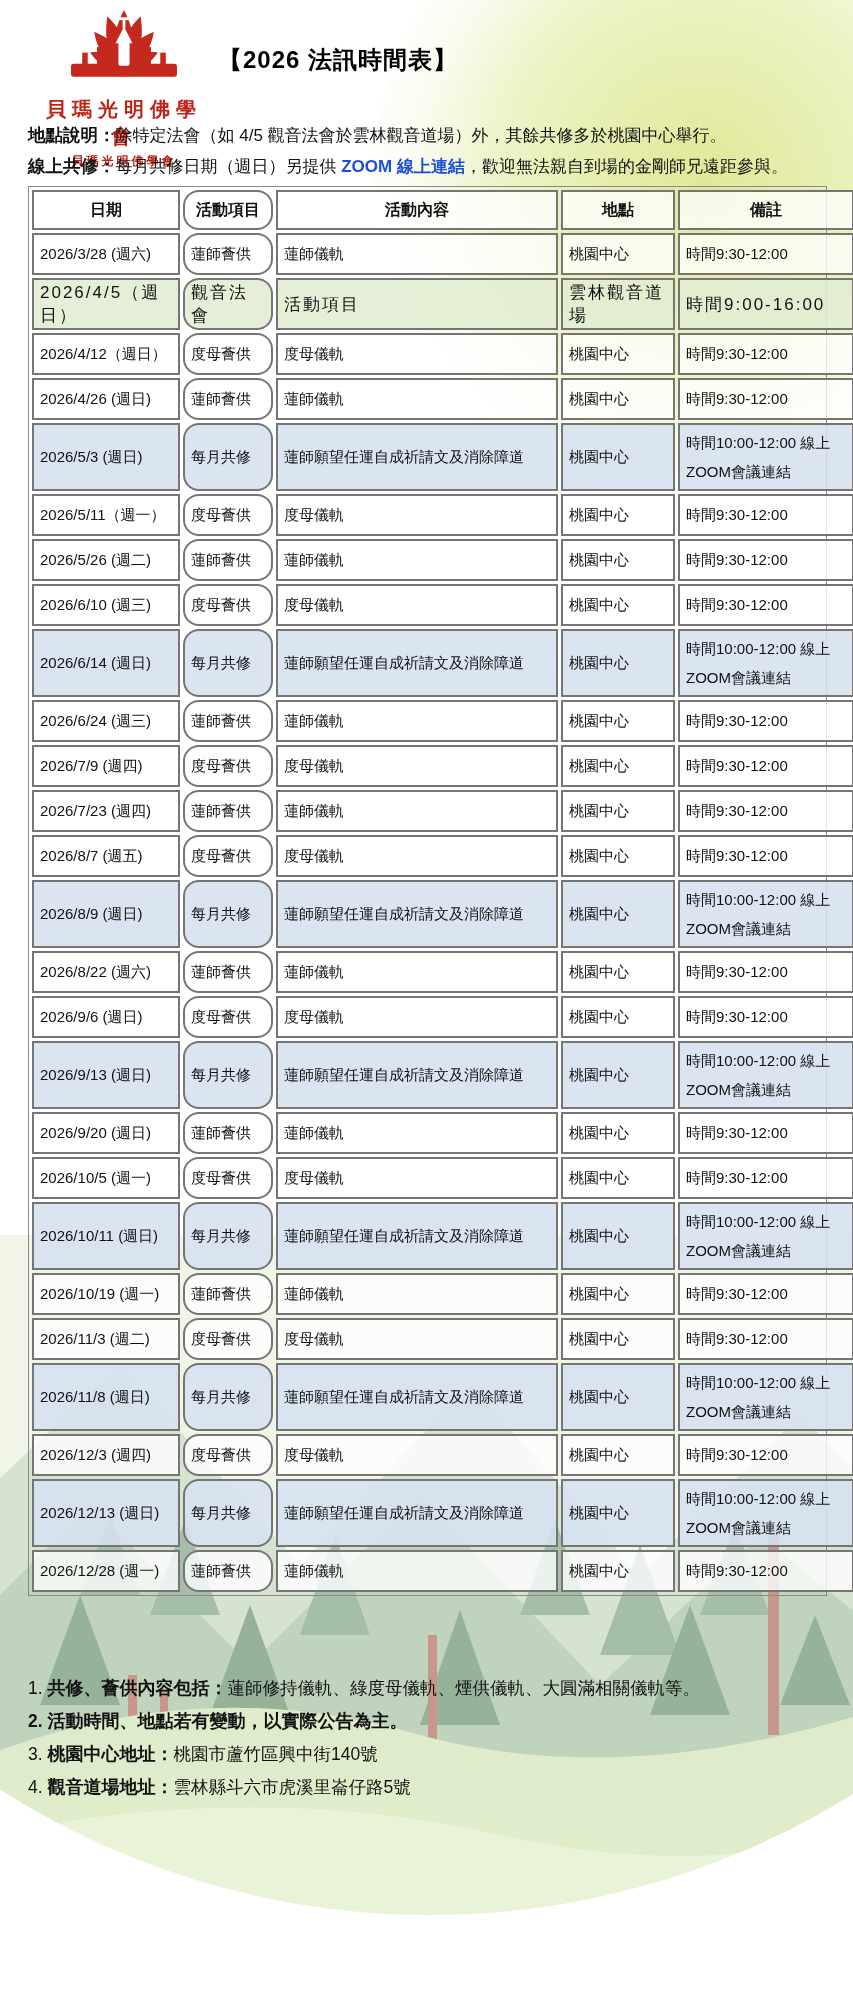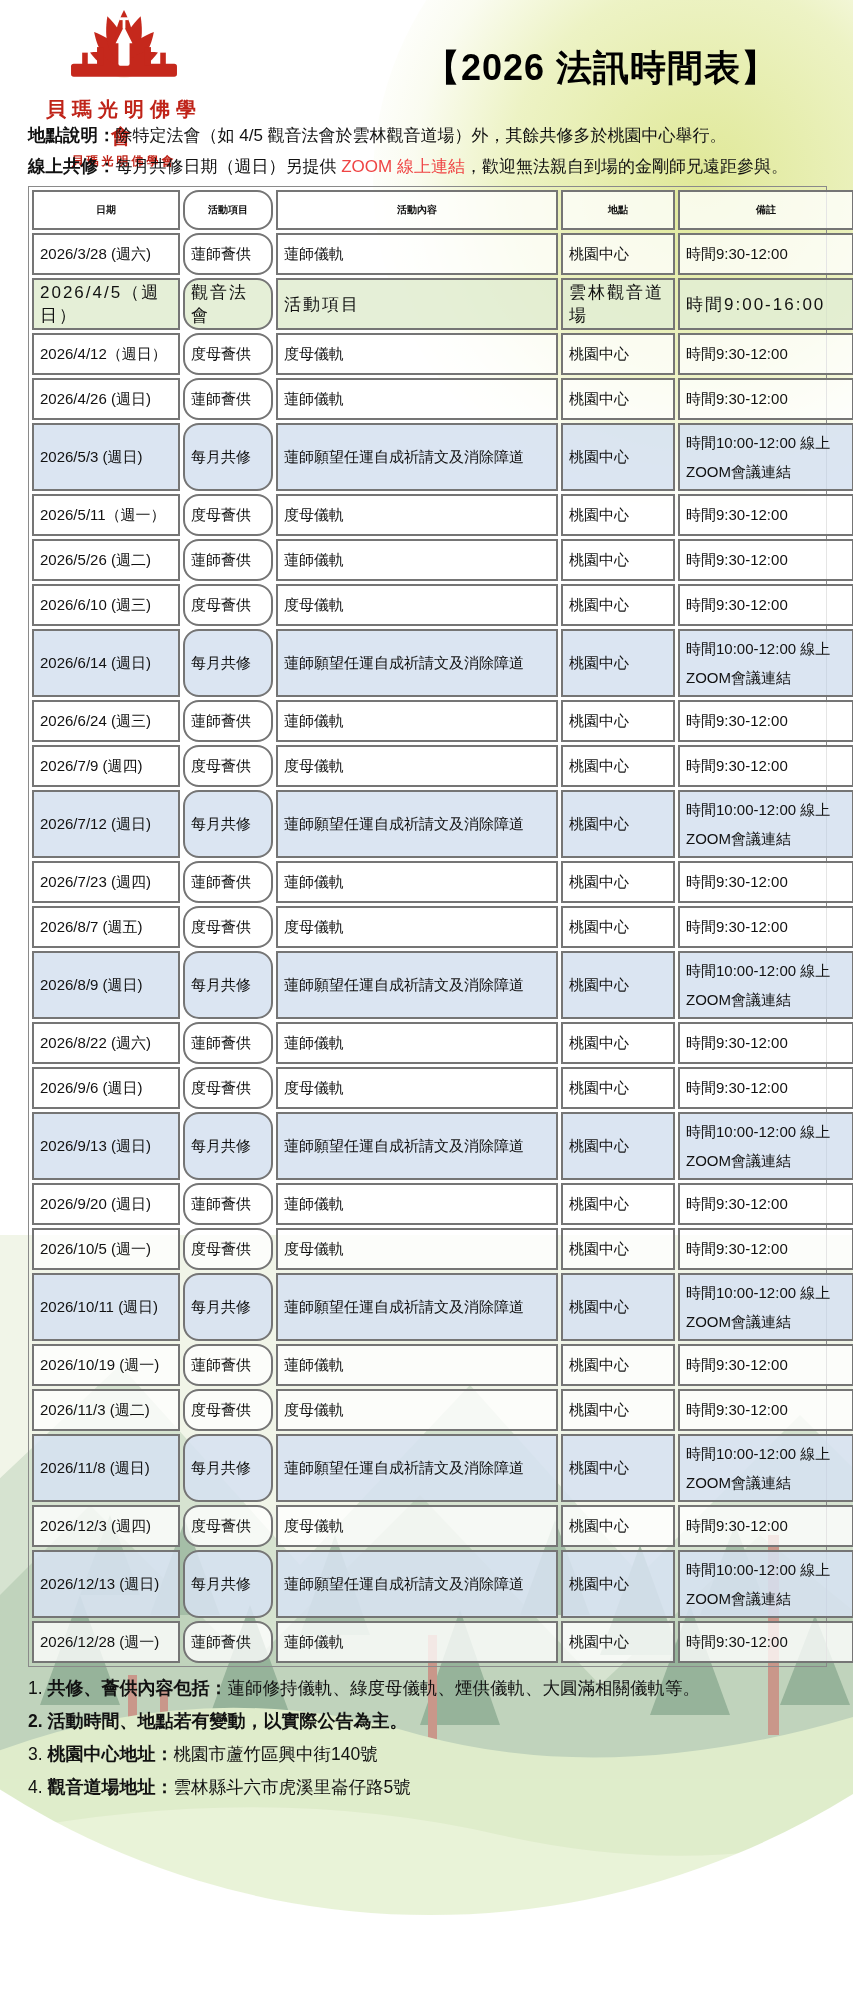--- a/index.html
+++ b/index.html
@@ -21,37 +21,37 @@
   .logo{position:absolute; left:36px; top:6px; width:176px; text-align:center;}
   .org-name{
     font-family:"Liberation Serif","DejaVu Serif",serif;
     font-size:20px; font-weight:bold; color:#bf2318; letter-spacing:6px; margin-top:2px;
   }
   .org-sub{
     font-family:"Liberation Serif","DejaVu Serif",serif;
     font-size:12px; font-weight:bold; color:#bf2318; letter-spacing:3px; margin-top:3px;
   }
   .title{
-    position:absolute; left:218px; top:44px; width:560px; text-align:right;
-    font-size:36px; font-weight:bold; letter-spacing:1px; color:#000;
+    position:absolute; left:218px; top:44px; width:560px; text-align:left;
+    font-size:24px; font-weight:bold; letter-spacing:1px; color:#000;
   }
   .intro{position:absolute; left:28px; top:120px; width:800px; font-size:17px;}
   .intro-line{line-height:31px; white-space:nowrap;}
   .intro-line b{font-size:17.5px;}
-  .red-text{color:#ef4444;}
+  .red-text{color:#1d4ed8;font-weight:bold;}
   
   .table-wrap{position:absolute; left:28px; top:186px; width:797px; border:1px solid #8a8a8a;}
   table.sched{width:100%; border-spacing:3px; table-layout:fixed;}
   table.sched td{
     border:2px solid #757575; padding:1px 6px; font-size:15px;
     vertical-align:middle; background:rgba(255,255,255,0.78); overflow:hidden;
   }
   .c-date{width:132px;} .c-event{width:74px;border-radius:16px;} .c-content{width:266px;}
   .c-loc{width:98px;} .c-note{width:160px;}
-  tr.head td{font-weight:bold; text-align:center; height:34px; font-size:10px;}
+  tr.head td{font-weight:bold; text-align:center; height:34px; font-size:16px;}
   tr.normal td{height:36px;}
   tr.green td{height:46px; background:rgba(226,237,211,0.9); font-size:17px; letter-spacing:2px;}
   tr.blue td{height:62px; background:rgba(214,225,240,0.88);}
   tr.blue td.c-note{line-height:1.95;}
   
   .notes{position:absolute; left:28px; top:1672px; width:800px; font-size:17.5px;}
   .note-line{line-height:33px;}
   .note-line .num{font-weight:normal;}
   .note-line b{font-size:18px;}
   .note-line.bold-all, .note-line.bold-all .num{font-weight:bold;}
@@ -217,27 +217,20 @@
     <td class="c-loc">桃園中心</td>
     <td class="c-note">時間9:30-12:00</td>
   </tr>
             <tr class="normal">
     <td class="c-date">2026/7/9 (週四)</td>
     <td class="c-event">度母薈供</td>
     <td class="c-content">度母儀軌</td>
     <td class="c-loc">桃園中心</td>
     <td class="c-note">時間9:30-12:00</td>
   </tr>
-            <tr class="blue">
-    <td class="c-date">2026/7/12 (週日)</td>
-    <td class="c-event">每月共修</td>
-    <td class="c-content">蓮師願望任運自成祈請文及消除障道</td>
-    <td class="c-loc">桃園中心</td>
-    <td class="c-note">時間10:00-12:00 線上 ZOOM會議連結</td>
-  </tr>
             <tr class="normal">
     <td class="c-date">2026/7/23 (週四)</td>
     <td class="c-event">蓮師薈供</td>
     <td class="c-content">蓮師儀軌</td>
     <td class="c-loc">桃園中心</td>
     <td class="c-note">時間9:30-12:00</td>
   </tr>
             <tr class="normal">
     <td class="c-date">2026/8/7 (週五)</td>
     <td class="c-event">度母薈供</td>

